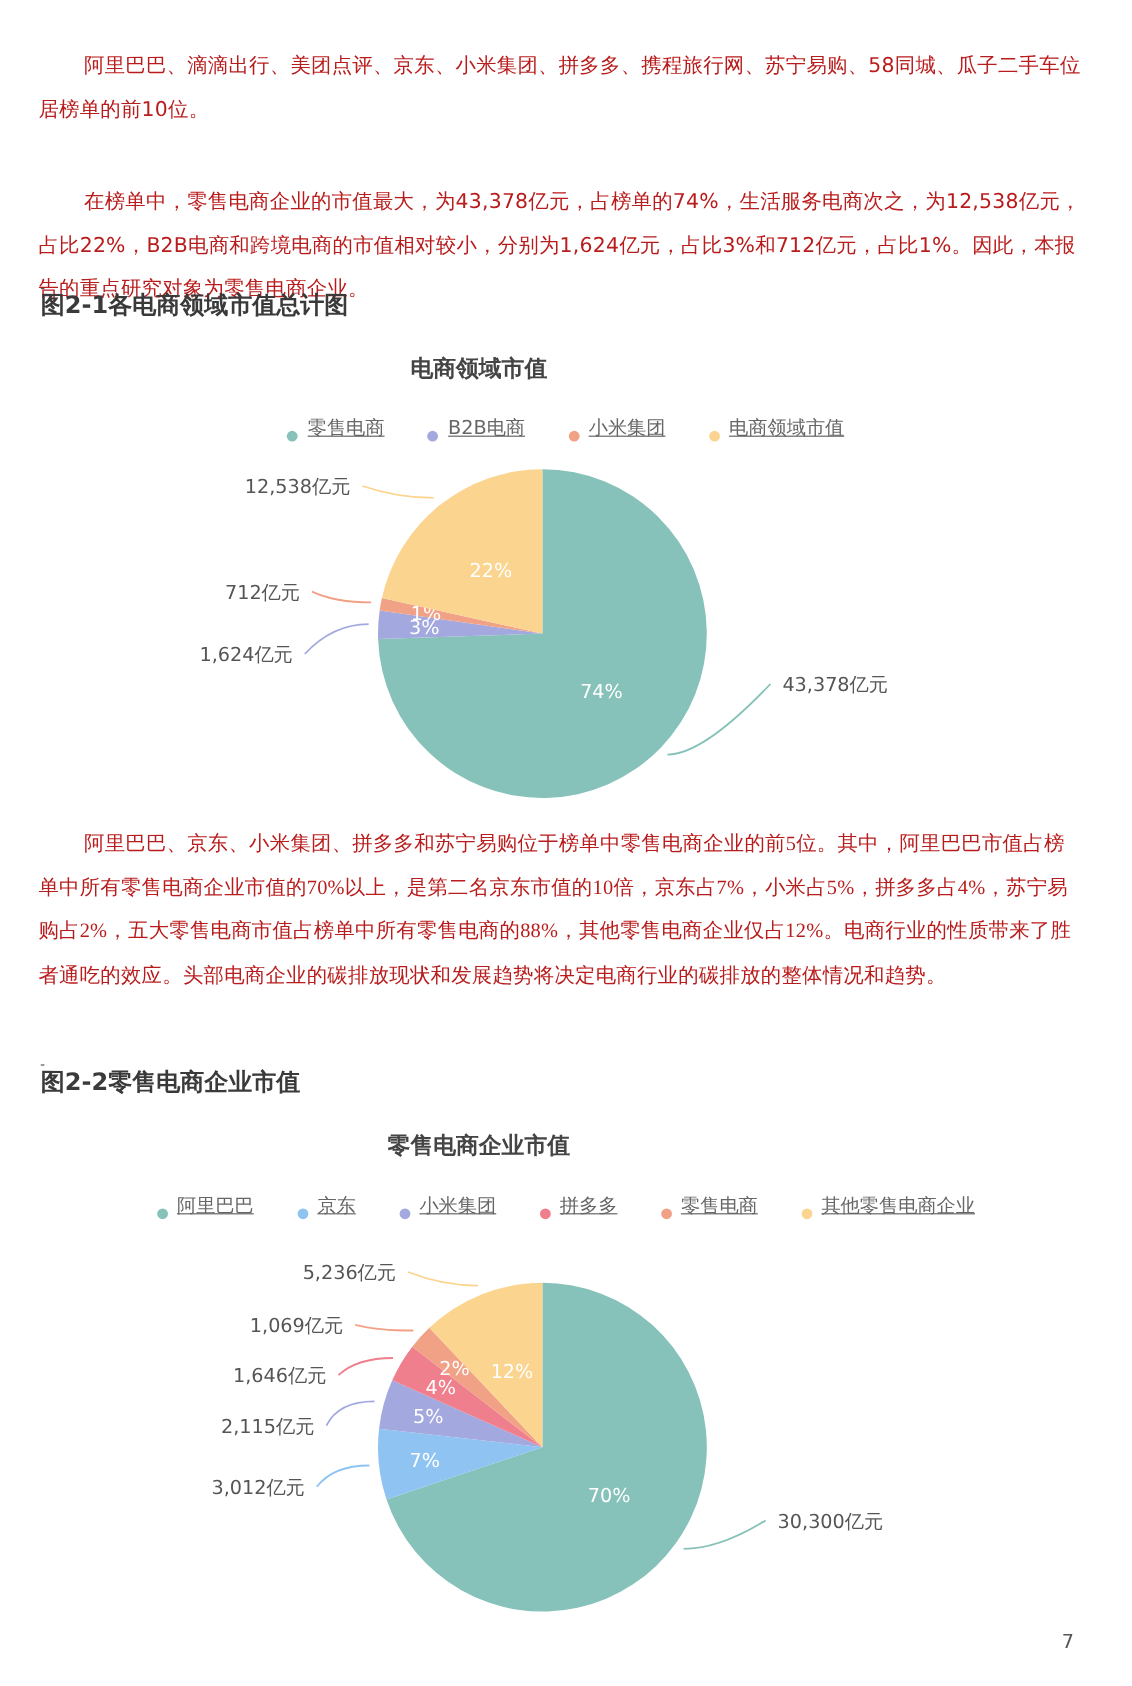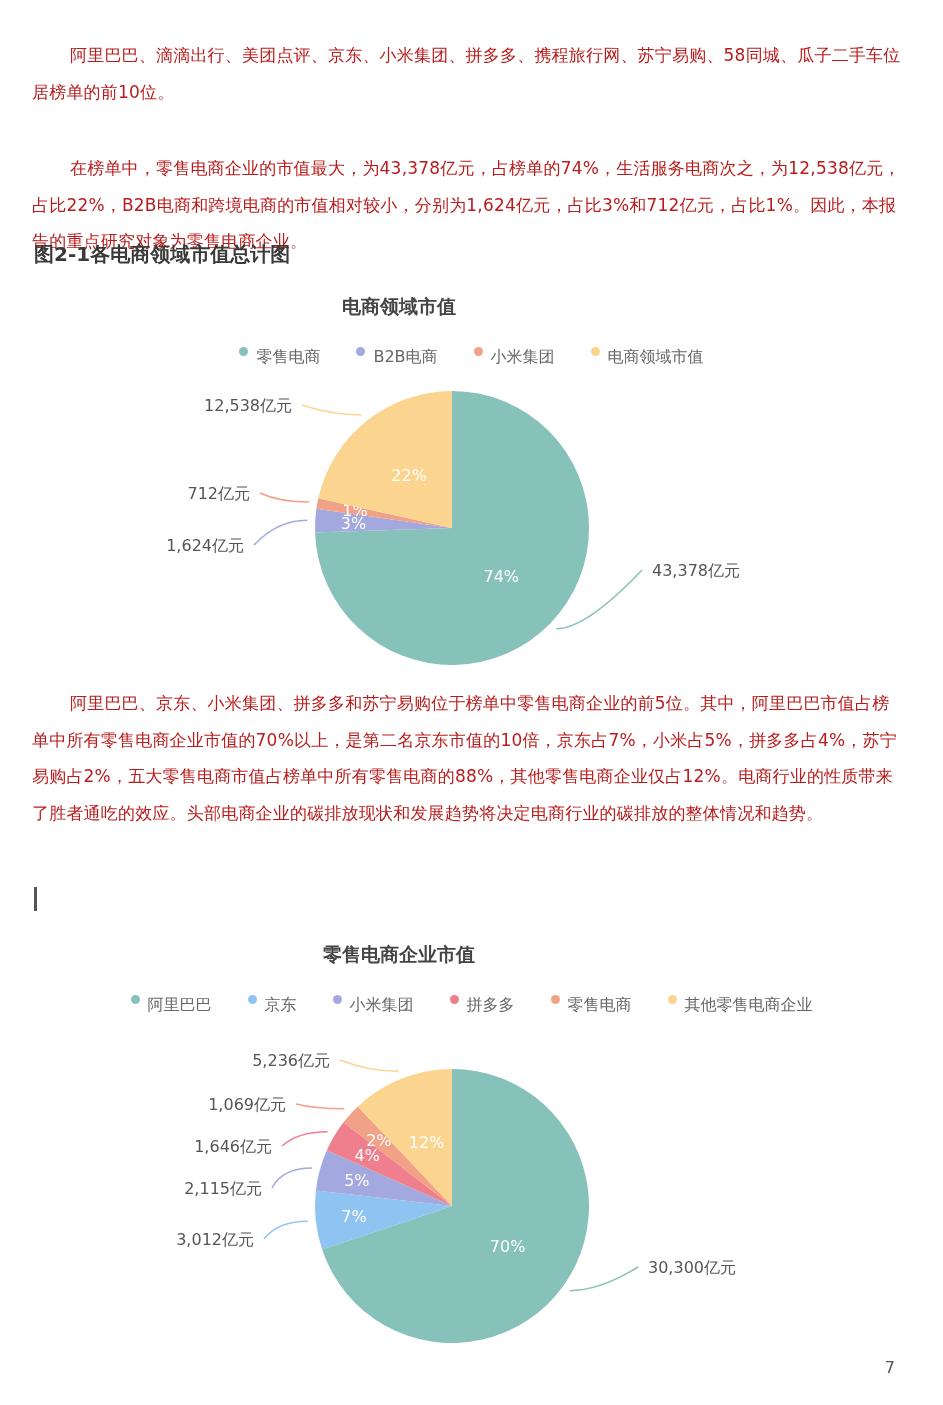--- a/index.html
+++ b/index.html
@@ -24,21 +24,21 @@
       margin-right: 14px;
     }
     .chart-title {
       position: absolute; left: 0; width: 798px; text-align: center;
       font-size: 19px; font-weight: bold; color: #444;
     }
     .legend {
       position: absolute; left: 0; width: 943px; display: flex;
       justify-content: center; font-size: 16px; color: #666;
     }
-    .legend .item { display: flex; align-items: flex-start; margin: 0 18px; }
+    .legend .item { display: flex; align-items: flex-end; margin: 0 18px; text-decoration: underline; }
     .legend .dot {
       width: 9px; height: 9px; border-radius: 50%; margin-right: 8px;
       display: inline-block;
     }
     svg.pie { position: absolute; left: 0; }
     .page-num {
       position: absolute; right: 48px; top: 1358px;
       font-size: 16px; color: #555;
     }
   </style>
@@ -85,24 +85,25 @@
     <path d="M452,528 L316.3716145004414,508.66244465339213 A137,137 0 0 1 318.25500302796644,498.3137104886661 Z" fill="#f1a185"></path>
     <text x="354.9540450786502" y="516.3383966355443" text-anchor="middle" fill="#ffffff" font-size="16" font-family="&quot;DejaVu Sans&quot;, sans-serif">1%</text>
     <path d="M309.3432333374319,502.0375862951534 Q279.3432333374319,502.0375862951534 260,493" stroke="#f1a185" stroke-width="1.5" fill="none"></path>
     <text x="250" y="499" text-anchor="end" fill="#555555" font-size="16" font-family="&quot;DejaVu Sans&quot;, sans-serif">712亿元</text>
     <path d="M452,528 L318.25500302796644,498.3137104886661 A137,137 0 0 1 451.99999999999994,391 Z" fill="#fbd58f"></path>
     <text x="409.13104512449127" y="480.57245366029247" text-anchor="middle" fill="#ffffff" font-size="16" font-family="&quot;DejaVu Sans&quot;, sans-serif">22%</text>
     <path d="M361.2554969788501,414.90519387945125 Q331.2554969788501,414.90519387945125 302,405" stroke="#fbd58f" stroke-width="1.5" fill="none"></path>
     <text x="292" y="411" text-anchor="end" fill="#555555" font-size="16" font-family="&quot;DejaVu Sans&quot;, sans-serif">12,538亿元</text>
   </svg>
 
-<p class="para" style="top:685px;"><span class="indent"></span><span>阿里巴巴、京东、小米集团、拼多多和苏宁易购位于榜单中零售电商企业的前5位。其中，阿里巴巴市值占榜单中所有零售电商企业市值的70%以上，是第二名京东市值的10倍，京东占7%，小米占5%，拼多多占4%，苏宁易购占2%，五大零售电商市值占榜单中所有零售电商的88%，其他零售电商企业仅占12%。电商行业的性质带来了胜者通吃的效应。头部电商企业的碳排放现状和发展趋势将决定电商行业的碳排放的整体情况和趋势。</span></p>
+<p class="para" style="top:685px;font-family:Liberation Serif, serif;"><span class="indent"></span><span>阿里巴巴、京东、小米集团、拼多多和苏宁易购位于榜单中零售电商企业的前5位。其中，阿里巴巴市值占榜单中所有零售电商企业市值的70%以上，是第二名京东市值的10倍，京东占7%，小米占5%，拼多多占4%，苏宁易购占2%，五大零售电商市值占榜单中所有零售电商的88%，其他零售电商企业仅占12%。电商行业的性质带来了胜者通吃的效应。头部电商企业的碳排放现状和发展趋势将决定电商行业的碳排放的整体情况和趋势。</span></p>
 
 <div class="fig-heading" style="top:887px;">
   <span class="bar"></span>
+  <span>图2-2零售电商企业市值</span>
 </div>
 
 <div class="chart-title" style="top:942px;">零售电商企业市值</div>
 <div class="legend" style="top:995px;">
   <div class="item">
       <span class="dot" style="background:#86c2b9"></span>
       <span>阿里巴巴</span>
     </div>
   <div class="item">
       <span class="dot" style="background:#8ec3f2"></span>

